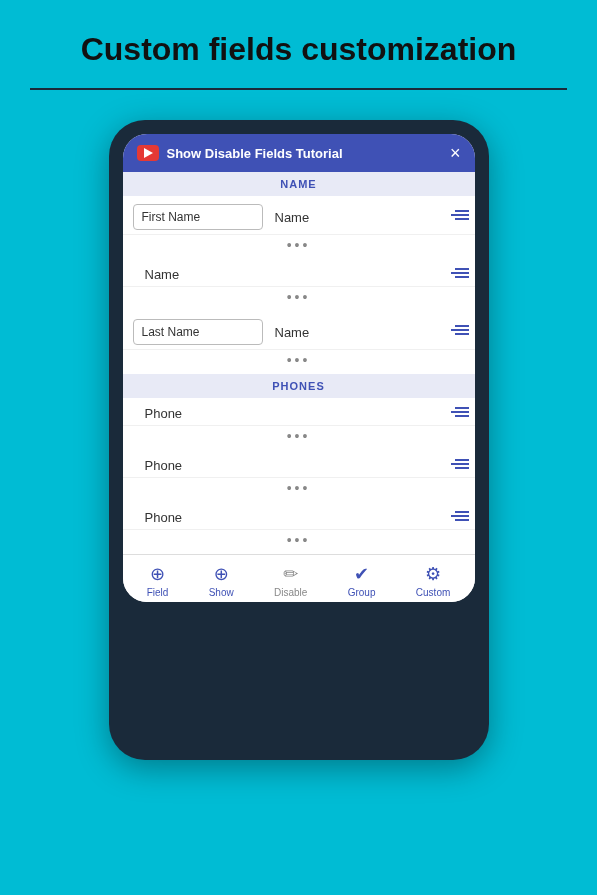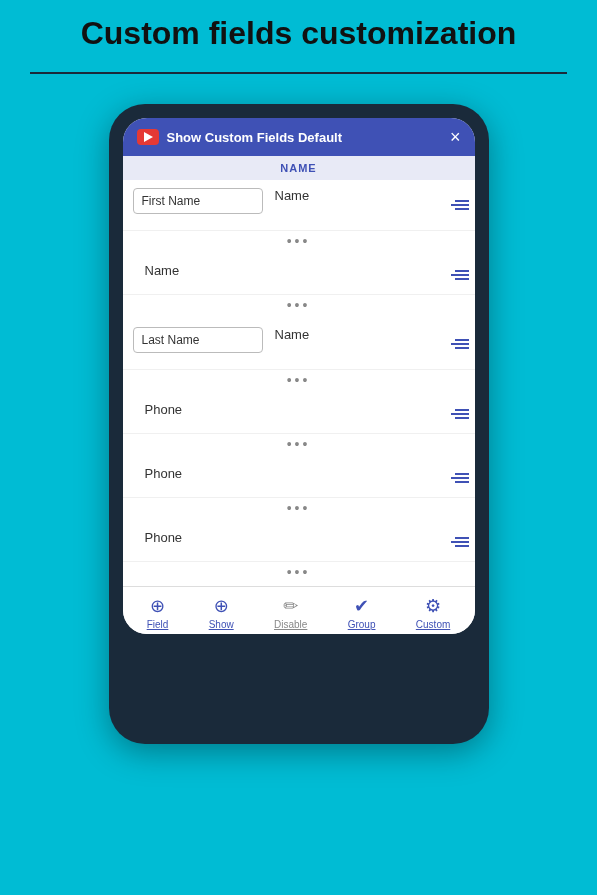--- a/index.html
+++ b/index.html
@@ -8,21 +8,21 @@
       width: 597px;
       min-height: 895px;
       font-family: 'Arial', sans-serif;
       display: flex;
       flex-direction: column;
       align-items: center;
     }
 
     .page-header {
       width: 100%;
-      padding: 14px 30px 10px 30px;
+      padding: 30px 30px 10px 30px;
       text-align: center;
     }
 
     .page-title {
       font-size: 32px;
       font-weight: 900;
       color: #111;
       line-height: 1.2;
     }
 
@@ -105,22 +105,22 @@
       padding: 6px 0;
       font-size: 11px;
       font-weight: 700;
       color: #3f51b5;
       letter-spacing: 1px;
     }
 
     
     .field-row {
       display: flex;
-      align-items: flex-start;
-      padding: 8px 10px 16px 10px;
+      align-items: center;
+      padding: 8px 10px 4px 10px;
       border-bottom: 1px solid #f0f0f0;
       position: relative;
     }
 
     .field-input-box {
       border: 1px solid #bbb;
       border-radius: 4px;
       padding: 5px 8px;
       font-size: 12px;
       color: #333;
@@ -185,21 +185,20 @@
     }
 
     .toolbar-icon {
       font-size: 18px;
       color: #3f51b5;
     }
 
     .toolbar-label {
       font-size: 10px;
       color: #3f51b5;
-      text-decoration: underline;
     }
 
     .toolbar-icon.disable-icon {
       color: #888;
     }
     .toolbar-label.disable-label {
       color: #888;
       text-align: center;
     }
   </style>
@@ -212,21 +211,21 @@
 <div class="divider"></div>
 
 <div class="phone-frame">
   <div class="phone-inner">
 
     <div class="dialog-header">
       <div class="dialog-header-left">
         <div class="youtube-icon">
           <div class="youtube-play"></div>
         </div>
-        <span class="dialog-title">Show Custom Fields Default</span>
+        <span class="dialog-title">Show Disable Fields Tutorial</span>
       </div>
       <span class="close-btn">×</span>
     </div>
 
     <div class="section-header">NAME</div>
 
     <div class="field-row-wrapper">
       <div class="field-row">
         <input class="field-input-box" value="First Name" readonly="" style="">
         <span class="field-type">Name</span>
@@ -257,20 +256,21 @@
         <span class="field-type">Name</span>
         <div class="drag-handle">
           <span></span>
             <span></span>
             <span></span>
         </div>
       </div>
       <div class="field-dots-row">•••</div>
     </div>
 
+    <div class="section-header">PHONES</div>
 
     <div class="field-row-wrapper">
       <div class="field-row">
         <span class="field-type">Phone</span>
         <div class="drag-handle">
           <span></span>
             <span></span>
             <span></span>
         </div>
       </div>

